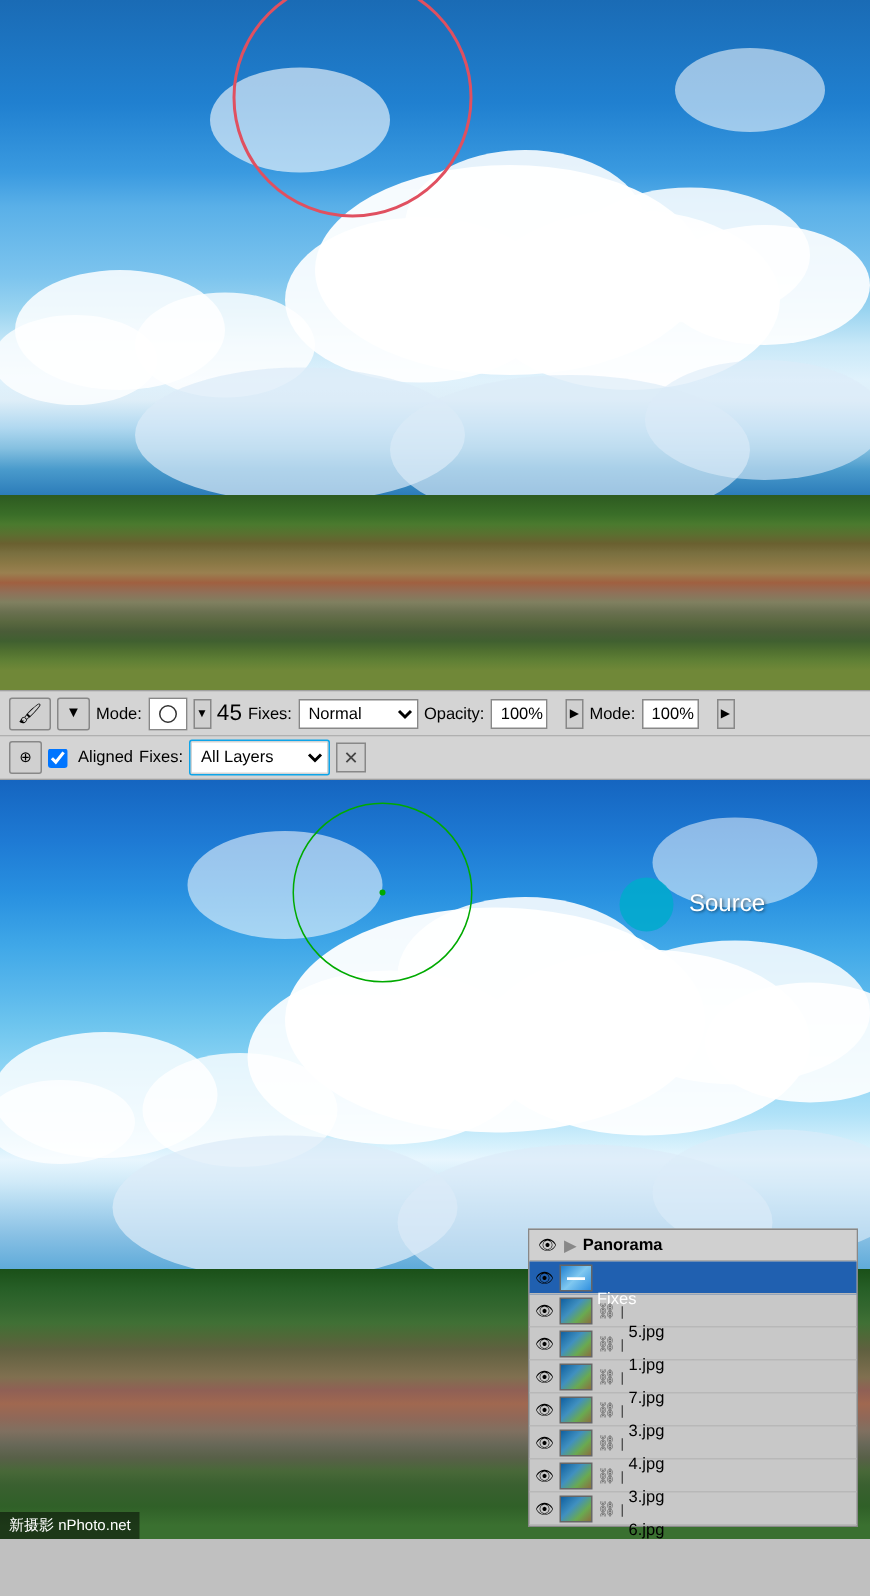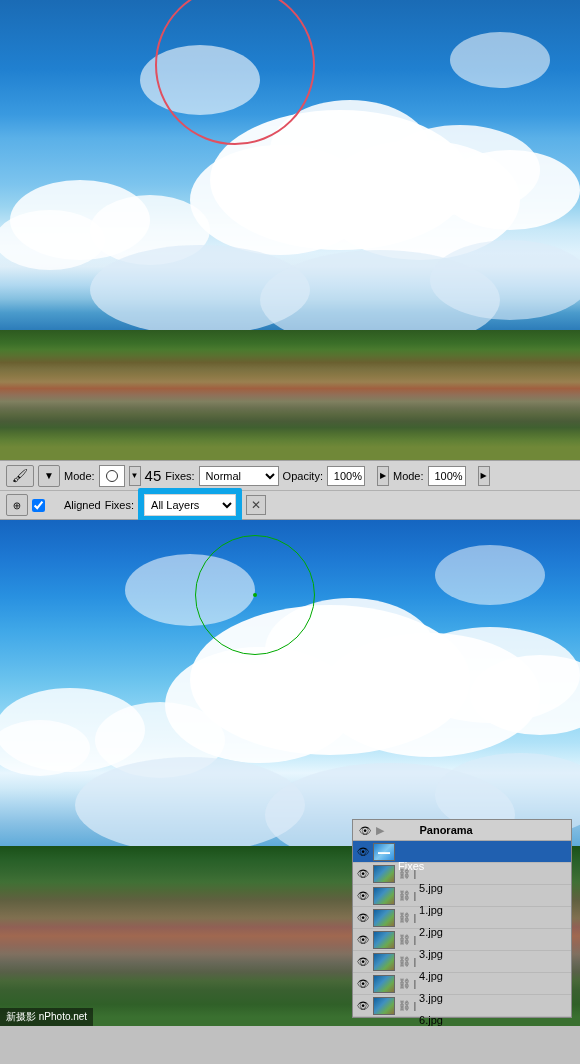--- a/index.html
+++ b/index.html
@@ -167,28 +167,28 @@
       height: 20px;
       background: #d0d0d0;
       border: 1px solid #888;
       cursor: pointer;
       font-size: 8px;
     }
 
     .checkbox-label {
       display: flex;
       align-items: center;
-      gap: 19px;
+      gap: 7px;
       font-size: 11px;
     }
 
     .sample-select-wrap {
       display: flex;
       align-items: center;
-      border: 6px solid #0ea5e9;
+      border: 1px solid #0ea5e9;
       border-radius: 2px;
       padding: 1px;
     }
 
     .cancel-btn {
       display: flex;
       align-items: center;
       justify-content: center;
       width: 20px;
       height: 20px;
@@ -339,21 +339,20 @@
       background: #d0d0d0;
       border-bottom: 1px solid #aaa;
       gap: 4px;
     }
 
     .layers-title {
       font-size: 11px;
       font-weight: bold;
       color: #000;
       flex: 1;
-      margin-left: 31px;
     }
 
     .layer-row {
       display: flex;
       align-items: center;
       height: 22px;
       padding: 1px 3px;
       border-bottom: 1px solid #b8b8b8;
       gap: 3px;
     }
@@ -544,20 +543,24 @@
     <ellipse cx="190" cy="285" rx="115" ry="48" fill="rgba(220,235,248,0.72)"></ellipse>
     <ellipse cx="390" cy="295" rx="125" ry="52" fill="rgba(220,235,248,0.68)"></ellipse>
     <ellipse cx="520" cy="275" rx="85" ry="42" fill="rgba(220,235,248,0.62)"></ellipse>
 
     <ellipse cx="190" cy="70" rx="65" ry="36" fill="rgba(255,255,255,0.55)"></ellipse>
     <ellipse cx="490" cy="55" rx="55" ry="30" fill="rgba(255,255,255,0.5)"></ellipse>
   </svg>
 
   <div class="circle-green"></div>
 
+  <div class="source-indicator">
+    <div class="source-circle"></div>
+    <span class="source-text">Source</span>
+  </div>
 
   <div class="mountain-bottom"></div>
 
   <div class="layers-panel">
 
     <div class="layers-header">
       <span class="eye-icon">👁</span>
       <span class="folder-icon">▶</span>
       <span class="layers-title">Panorama</span>
     </div>
@@ -582,21 +585,21 @@
       <div class="layer-thumb layer-thumb-img"></div>
       <span style="font-size:10px;color:#555;">⛓</span>
       <span style="font-size:9px;color:#333;">|</span>
       <span class="layer-name">1.jpg</span>
     </div>
     <div class="layer-row">
       <span class="eye-icon">👁</span>
       <div class="layer-thumb layer-thumb-img"></div>
       <span style="font-size:10px;color:#555;">⛓</span>
       <span style="font-size:9px;color:#333;">|</span>
-      <span class="layer-name">2.jpg</span>
+      <span class="layer-name">7.jpg</span>
     </div>
     <div class="layer-row">
       <span class="eye-icon">👁</span>
       <div class="layer-thumb layer-thumb-img"></div>
       <span style="font-size:10px;color:#555;">⛓</span>
       <span style="font-size:9px;color:#333;">|</span>
       <span class="layer-name">3.jpg</span>
     </div>
     <div class="layer-row">
       <span class="eye-icon">👁</span>

